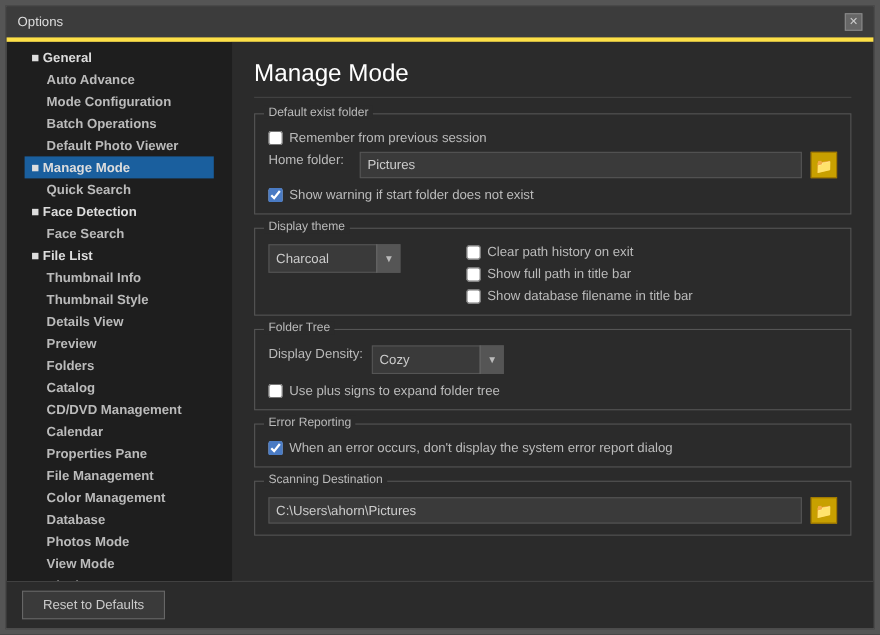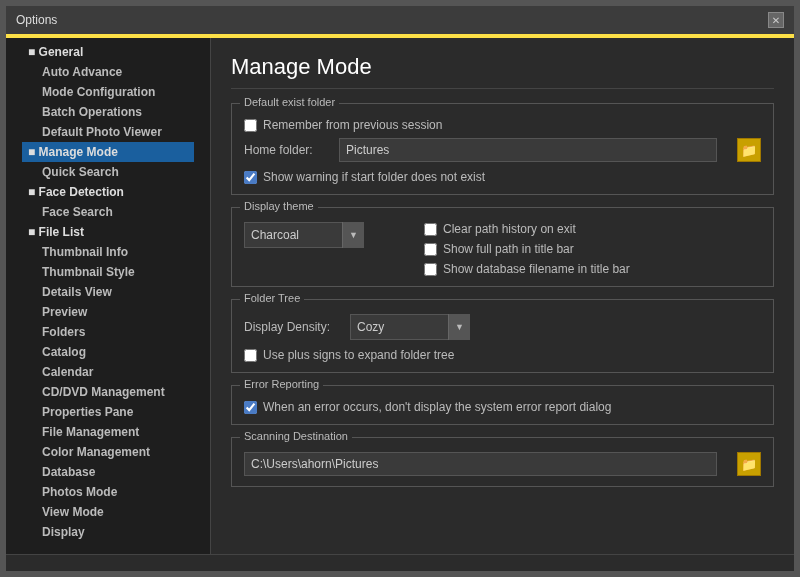--- a/index.html
+++ b/index.html
@@ -114,23 +114,23 @@
       padding: 0 4px;
       color: #bbb;
       font-size: 11px;
     }
     .section-content {
       padding-top: 4px;
     }
     
     .form-row {
       display: flex;
-      align-items: center;
+      align-items: flex-start;
       margin-bottom: 8px;
-      gap: 20px;
+      gap: 8px;
     }
     .form-row:last-child { margin-bottom: 0; }
     .checkbox-row {
       display: flex;
       align-items: center;
       gap: 6px;
       margin-bottom: 6px;
     }
     .checkbox-row:last-child { margin-bottom: 0; }
     input[type="checkbox"] {
@@ -259,22 +259,22 @@
       <div class="sidebar-item sub-item">Quick Search</div>
       <div class="sidebar-item group-header">■ Face Detection</div>
       <div class="sidebar-item sub-item">Face Search</div>
       <div class="sidebar-item group-header">■ File List</div>
       <div class="sidebar-item sub-item">Thumbnail Info</div>
       <div class="sidebar-item sub-item">Thumbnail Style</div>
       <div class="sidebar-item sub-item">Details View</div>
       <div class="sidebar-item sub-item">Preview</div>
       <div class="sidebar-item sub-item">Folders</div>
       <div class="sidebar-item sub-item">Catalog</div>
+      <div class="sidebar-item sub-item">CD/DVD Management</div>
       <div class="sidebar-item sub-item">Calendar</div>
-      <div class="sidebar-item sub-item">CD/DVD Management</div>
       <div class="sidebar-item sub-item">Properties Pane</div>
       <div class="sidebar-item sub-item">File Management</div>
       <div class="sidebar-item sub-item">Color Management</div>
       <div class="sidebar-item sub-item">Database</div>
       <div class="sidebar-item sub-item">Photos Mode</div>
       <div class="sidebar-item sub-item">View Mode</div>
       <div class="sidebar-item sub-item">Display</div>
 
     </div>
 
@@ -368,14 +368,15 @@
             <input type="text" class="text-input" value="C:\Users\ahorn\Pictures" style="">
             <div class="folder-btn">📁</div>
           </div>
         </div>
       </div>
 
     </div>
   </div>
 
   <div class="dialog-footer">
+    <button class="btn">Reset to Defaults</button>
   </div>
 </div>
 
 </body></html>

